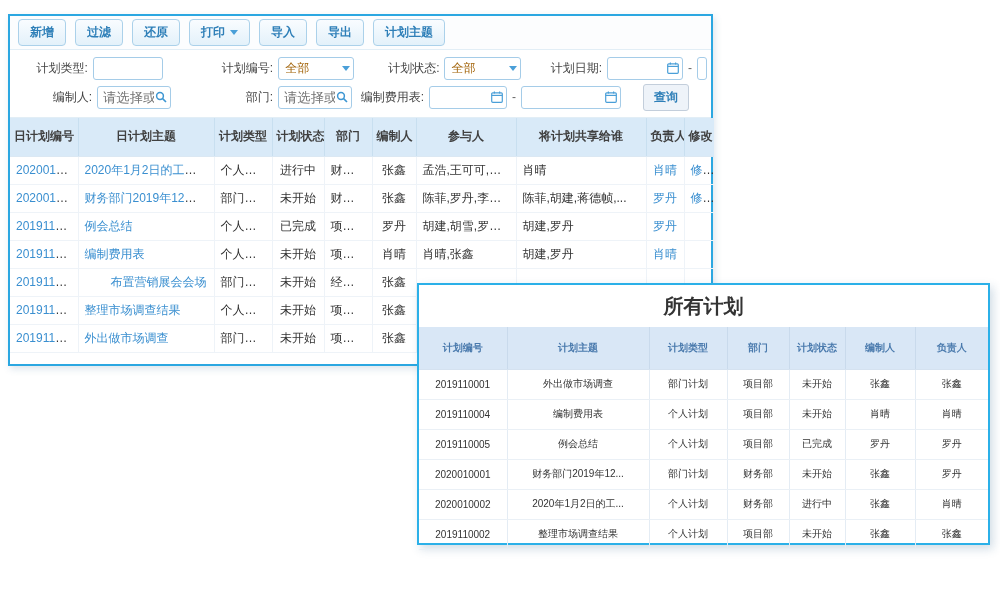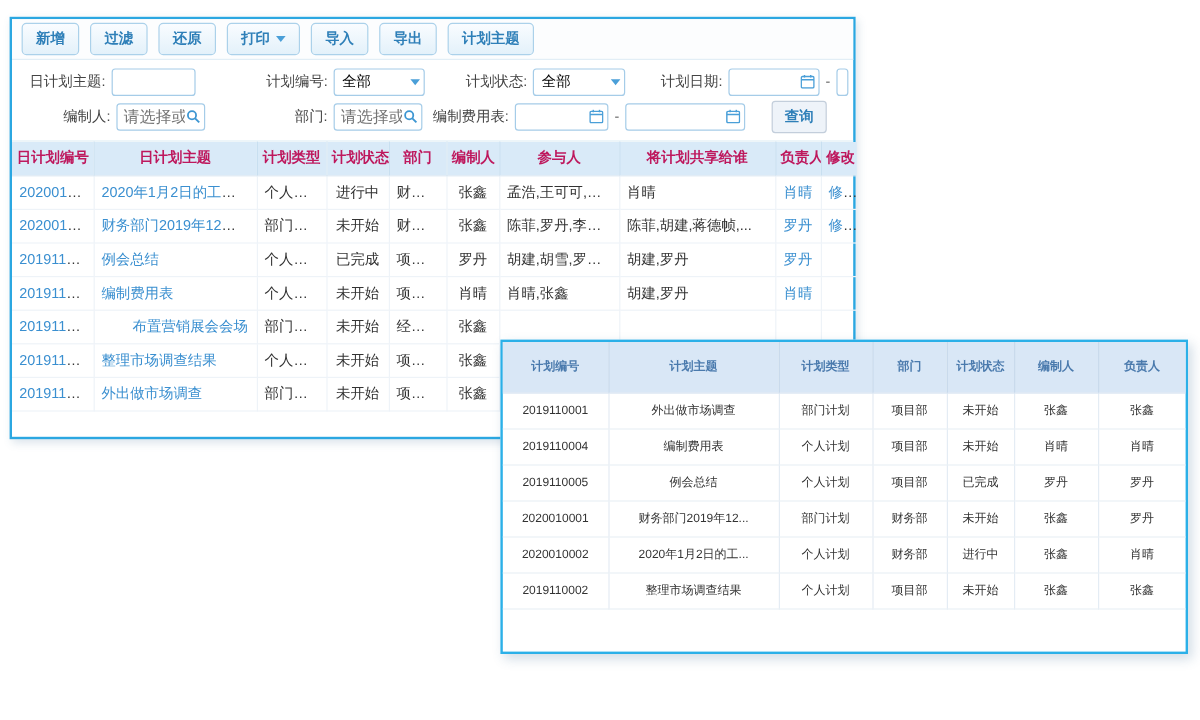--- a/index.html
+++ b/index.html
@@ -54,31 +54,31 @@
     height:23px; border:1px solid #a5cce8; border-radius:3px; background:#fff;
     font-size:12px; color:#333; padding:0 4px; outline:none; font-family:inherit; min-width:0;
   }
   .inp::placeholder { color:#b5b5b5; }
   .iconbox {
     display:inline-flex; align-items:center; height:23px; border:1px solid #a5cce8;
     border-radius:3px; background:#fff; padding:0 3px 0 4px;
   }
   .iconbox .inp, .iconbox input { border:none; height:19px; padding:0 1px; flex:1; min-width:0; }
   .selbox { justify-content:space-between; cursor:pointer; }
-  .selbox .selval { color:#000000; padding-left:2px; }
+  .selbox .selval { color:#a16207; padding-left:2px; }
   .dash { margin:0 5px; color:#666; }
   .search-btn {
     font-size:12px; font-weight:bold; color:#2e7fb8; background:#eef3f9;
     border:1px solid #c3cedb; border-radius:3px; padding:4px 10px; cursor:pointer; font-family:inherit;
   }
 
   
   table.grid { border-collapse:collapse; width:100%; table-layout:fixed; font-size:12px; }
   table.grid th {
-    background:#d9eaf8; color:#be185d; font-weight:bold; height:28px;
+    background:#d9eaf8; color:#404040; font-weight:bold; height:38px;
     border-right:1px solid #c8dff0; border-bottom:1px solid #dbe8f3; padding:0 4px;
     overflow:hidden; white-space:nowrap;
   }
   table.grid td {
     height:28px; color:#333; padding:0 6px; border-right:1px solid #eef3f8;
     border-bottom:1px solid #eef3f8; overflow:hidden; white-space:nowrap; text-overflow:ellipsis;
   }
   table.grid th:last-child, table.grid td:last-child { border-right:none; }
   .cell-link { color:#3a8fd0; cursor:pointer; text-decoration:none; }
 
@@ -128,21 +128,21 @@
     <button class="tbtn">
         <span>导出</span>
       </button>
     <button class="tbtn">
         <span>计划主题</span>
       </button>
   </div>
 
   <div class="filters">
     <div class="frow">
-      <span class="flabel" style="width:76px">日计划主题:</span>
+      <span class="flabel" style="width:76px">计划类型:</span>
       <input class="inp" style="width: 74px;">
       <span class="flabel" style="width:116px">计划编号:</span>
       <div class="iconbox selbox" style="width:80px">
         <span class="selval">全部</span>
         <span class="caret-down"></span>
       </div>
       <span class="flabel" style="width:90px">计划状态:</span>
       <div class="iconbox selbox" style="width:80px">
         <span class="selval">全部</span>
         <span class="caret-down"></span>
@@ -299,20 +299,21 @@
           <td style="text-align: left;"></td>
           <td style="text-align: left;"></td>
           <td style="text-align: center;"></td>
           <td style="text-align: center;"></td>
         </tr>
       </tbody>
   </table>
 </div>
 
 <div class="overlay">
+  <div class="overlay-title">所有计划</div>
   <table class="grid2">
     <thead>
         <tr>
           <th style="width: 88px;">计划编号</th>
           <th style="width: 142px;">计划主题</th>
           <th style="width: 78px;">计划类型</th>
           <th style="width: 62px;">部门</th>
           <th style="width: 56px;">计划状态</th>
           <th style="width: 70px;">编制人</th>
           <th style="width: 73px;">负责人</th>

